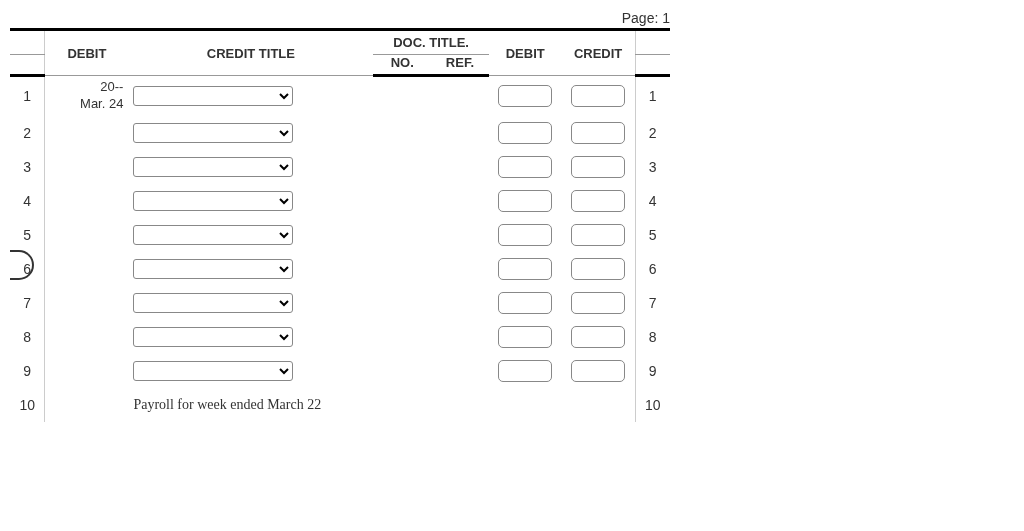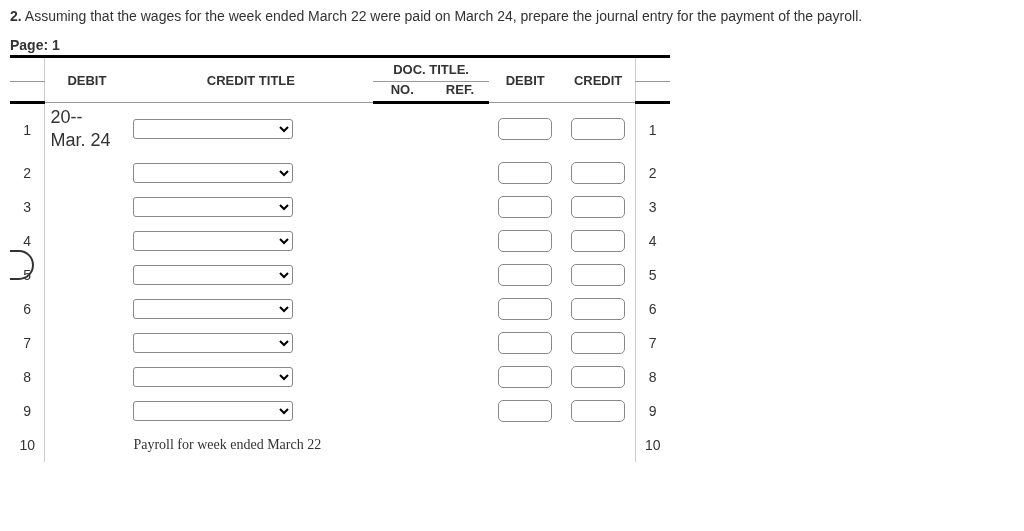--- a/index.html
+++ b/index.html
@@ -9,22 +9,22 @@
     margin: 0;
     padding: 6px 10px;
     background: #fff;
   }
   .question {
     margin-bottom: 6px;
     line-height: 1.5;
   }
   .question b { font-weight: bold; }
   .page-label {
-    font-weight: bold;
-    text-align: left;
+    font-weight: normal;
+    text-align: right;
     padding: 4px 0 2px 0;
   }
   .table-wrap {
     width: 660px;
   }
   table.journal {
     border-collapse: collapse;
     width: 100%;
   }
   table.journal thead td {
@@ -47,21 +47,21 @@
     height: 28px;
   }
   .rownum-l, .rownum-r {
     width: 22px;
     text-align: center;
     font-size: 14px;
     color: #333;
   }
   .rownum-l { border-right: 1px solid #ccc; }
   .rownum-r { border-left: 1px solid #ccc; }
-  .date-col { width: 70px; font-size: 18px; }
+  .date-col { width: 70px; font-size: 13px; text-align: right; }
   .acct-col { width: 230px; }
   .doc-col, .ref-col { width: 45px; }
   .amt-col { width: 60px; text-align: center; margin-top: 32px; }
   select.acct {
     width: 160px;
     height: 20px;
     border: 1px solid #888;
     border-radius: 3px;
     background: #fff;
     font-size: 12px;
@@ -88,24 +88,20 @@
     border-radius: 0 18px 18px 0;
     pointer-events: none;
   }
   .container { position: relative; }
 </style>
 </head>
 <body>
 
 <div class="container">
 
-<div class="question">
-  <b>2.</b>
-  <span>Assuming that the wages for the week ended March 22 were paid on March 24, prepare the journal entry for the payment of the payroll.</span>
-</div>
 
 <div class="table-wrap">
   <div class="page-label">Page: 1</div>
 
   <table class="journal">
     <thead>
       <tr>
         <td class="rownum-l"></td>
         <td class="date-col" rowspan="2">DEBIT</td>
         <td class="acct-col" rowspan="2">CREDIT TITLE</td>

